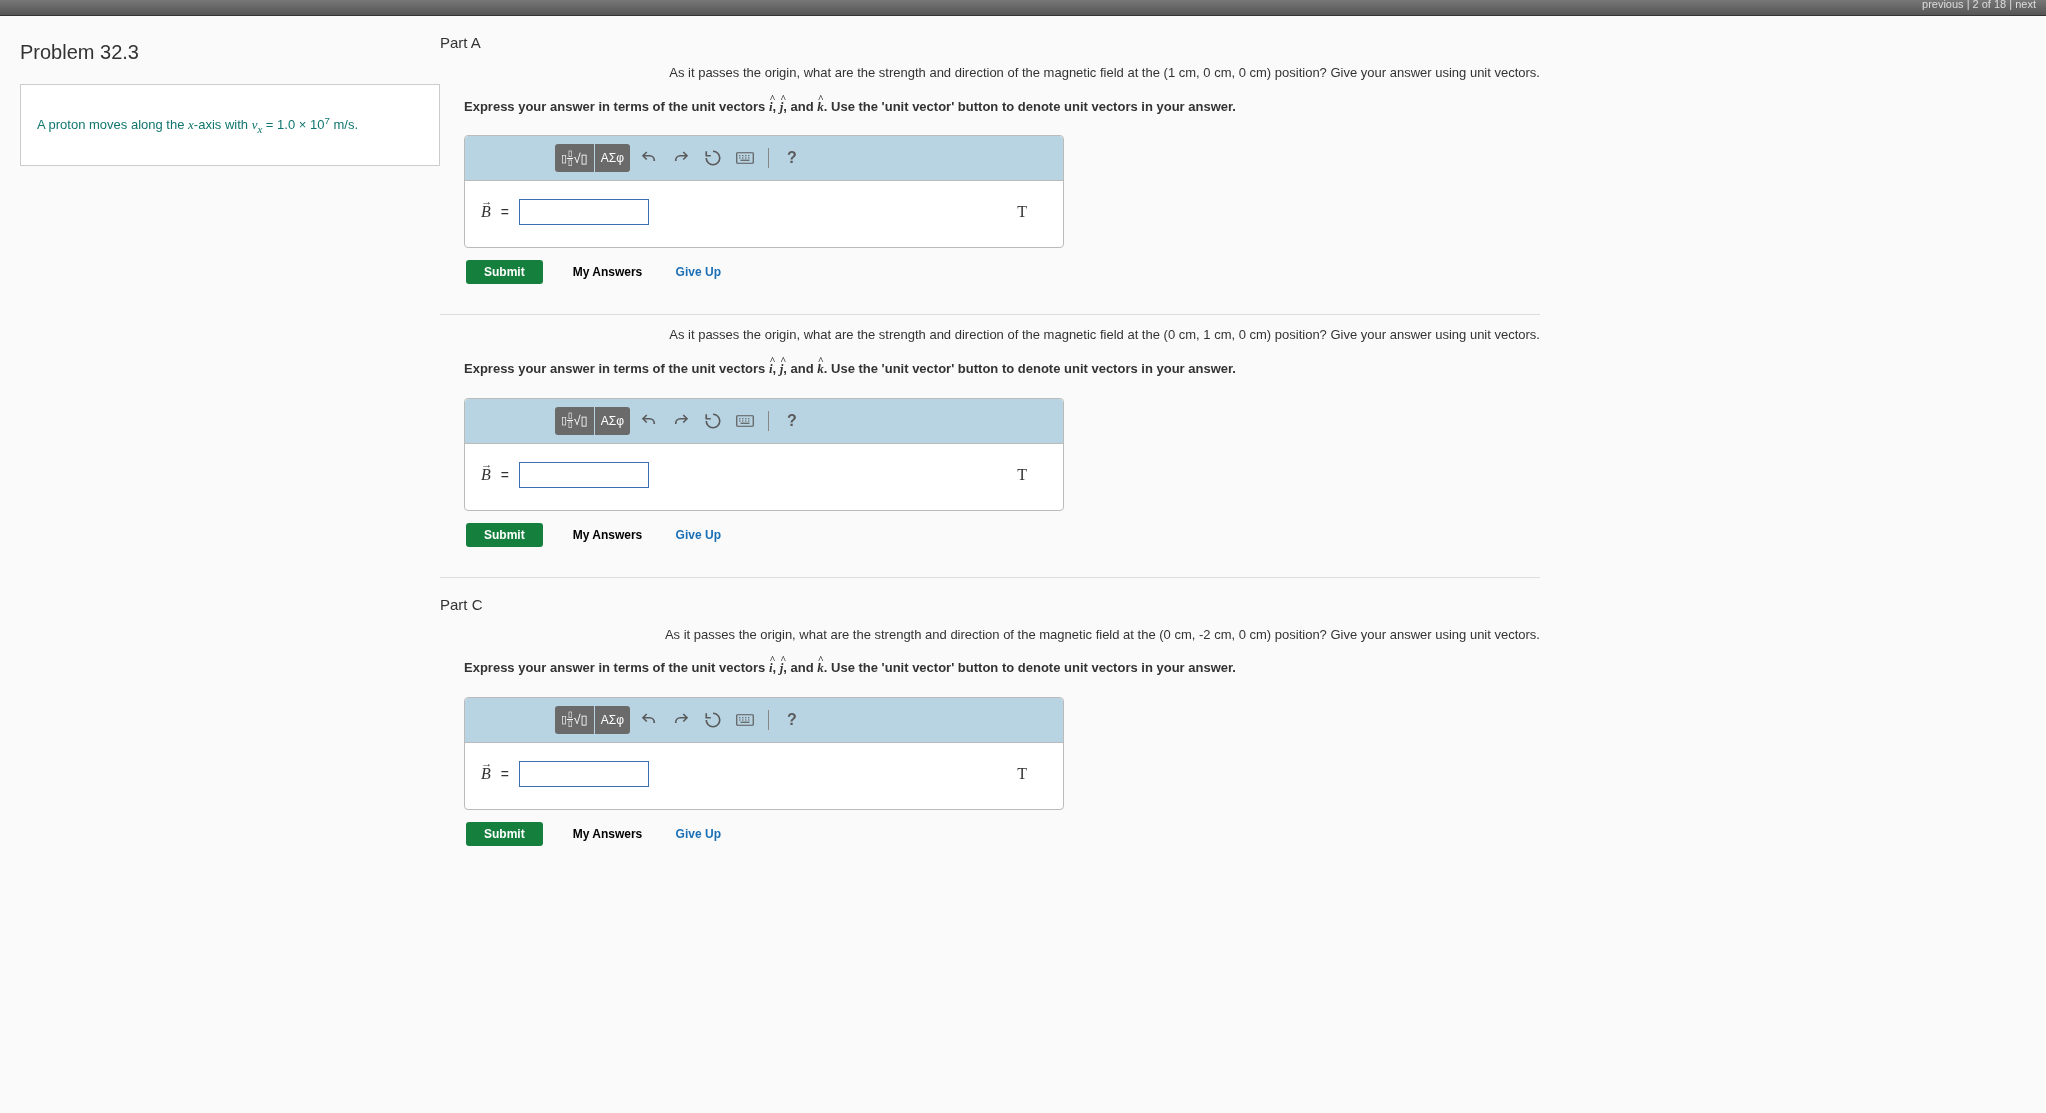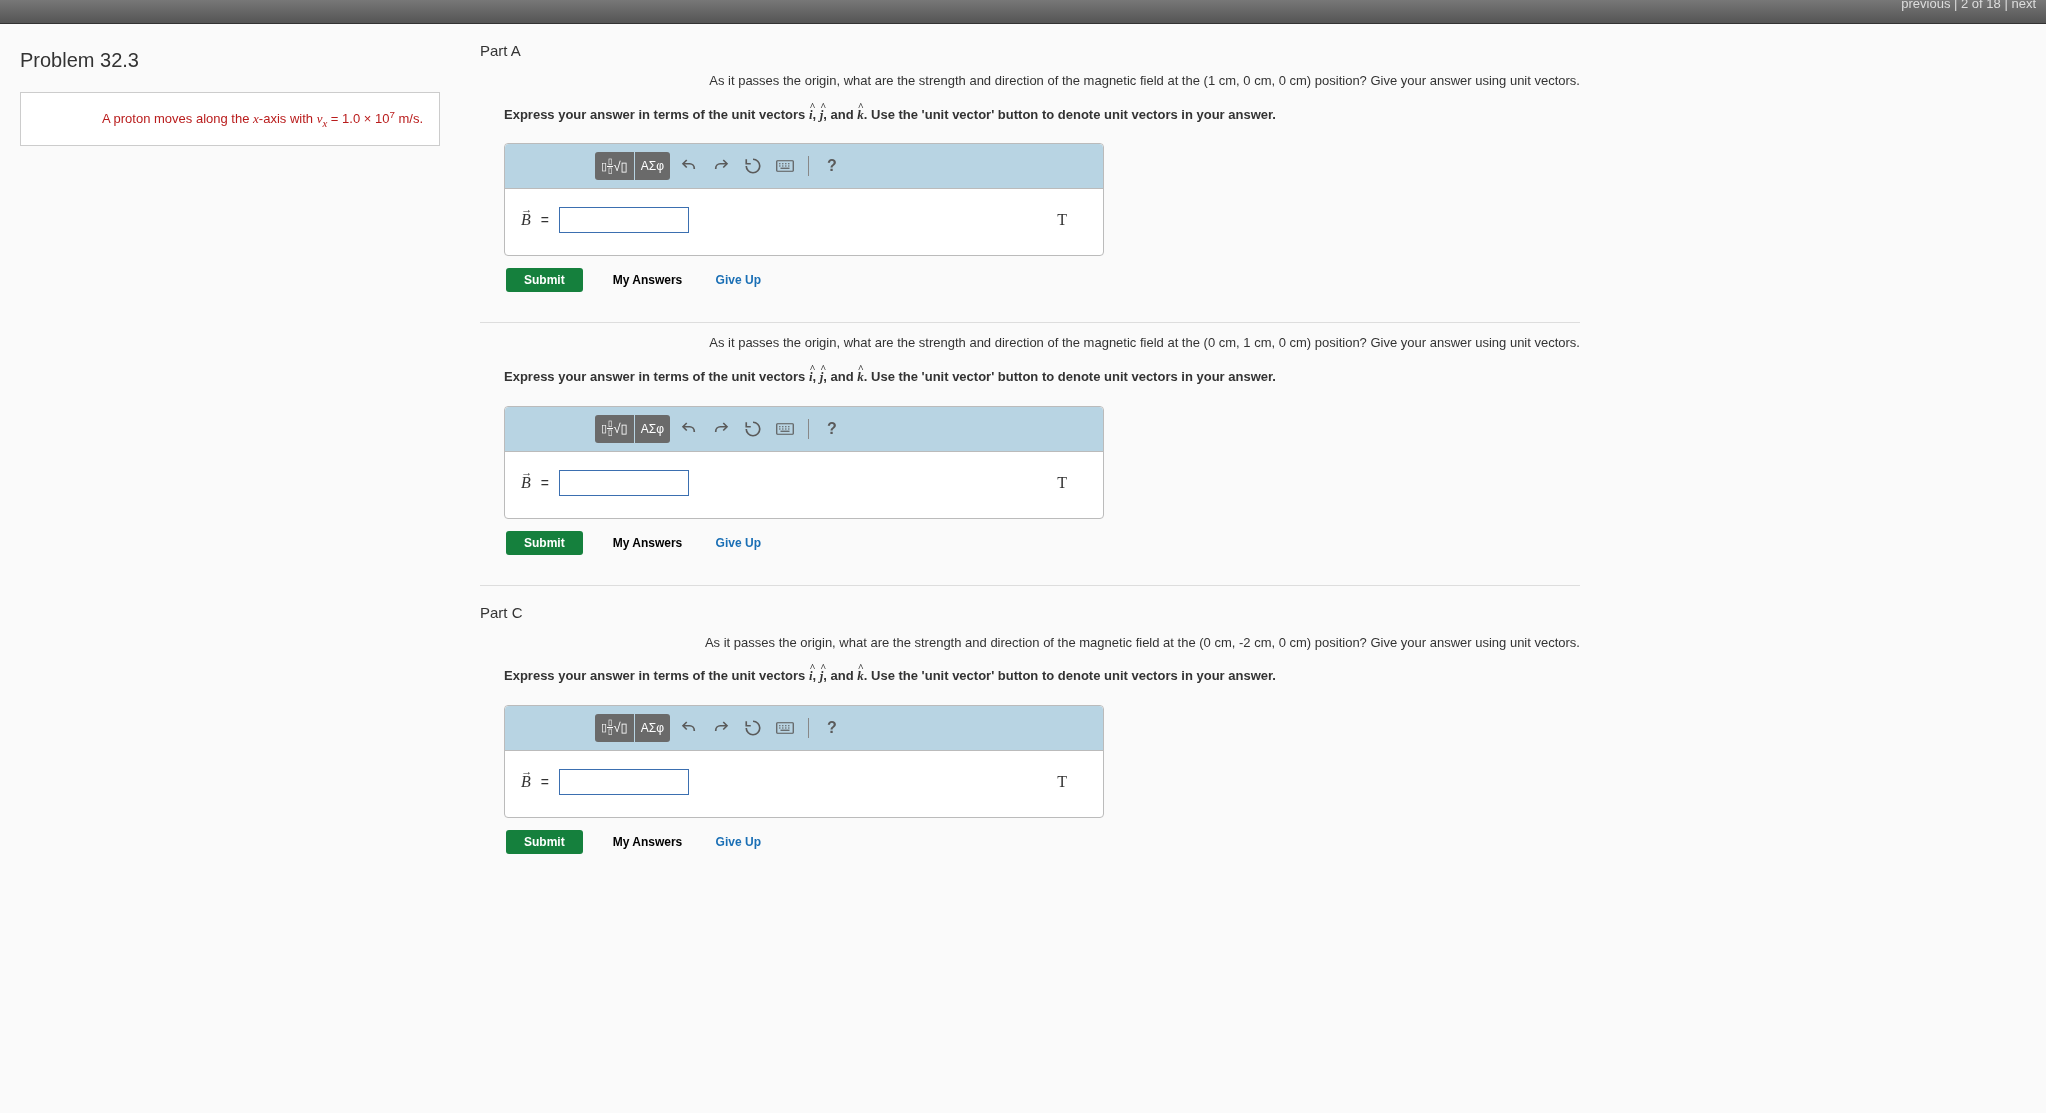--- a/index.html
+++ b/index.html
@@ -5,54 +5,52 @@
   * { box-sizing: border-box; }
   body {
     margin: 0;
     font-family: Arial, Helvetica, sans-serif;
     font-size: 13px;
     background: #fafafa;
     color: #333;
   }
   .top-bar {
     background: linear-gradient(#777, #555);
-    height: 24px;
+    height: 16px;
     border-bottom: 1px solid #333;
     color: #ddd;
-    font-size: 13px;
+    font-size: 11px;
     text-align: right;
     padding-right: 10px;
     line-height: 8px;
     overflow: hidden;
   }
   .page {
     display: flex;
     padding: 10px 20px 40px 20px;
-    gap: 40px;
   }
   .left-col {
     flex: 0 0 420px;
   }
   .right-col {
     flex: 1;
     max-width: 1100px;
   }
   .problem-title {
     font-size: 20px;
     color: #333;
     margin: 15px 0 20px 0;
     font-weight: normal;
   }
   .problem-desc {
     border: 1px solid #ccc;
     background: #fff;
-    padding: 16px 16px;
+    padding: 30px 16px;
     font-size: 13px;
-    color: #b91c1c;
-    text-align: right;
+    color: #0f766e;
   }
   .part {
     border-top: 1px solid #ddd;
     padding-top: 10px;
     margin-bottom: 30px;
   }
   .part-header {
     font-size: 15px;
     font-weight: normal;
     color: #333;

